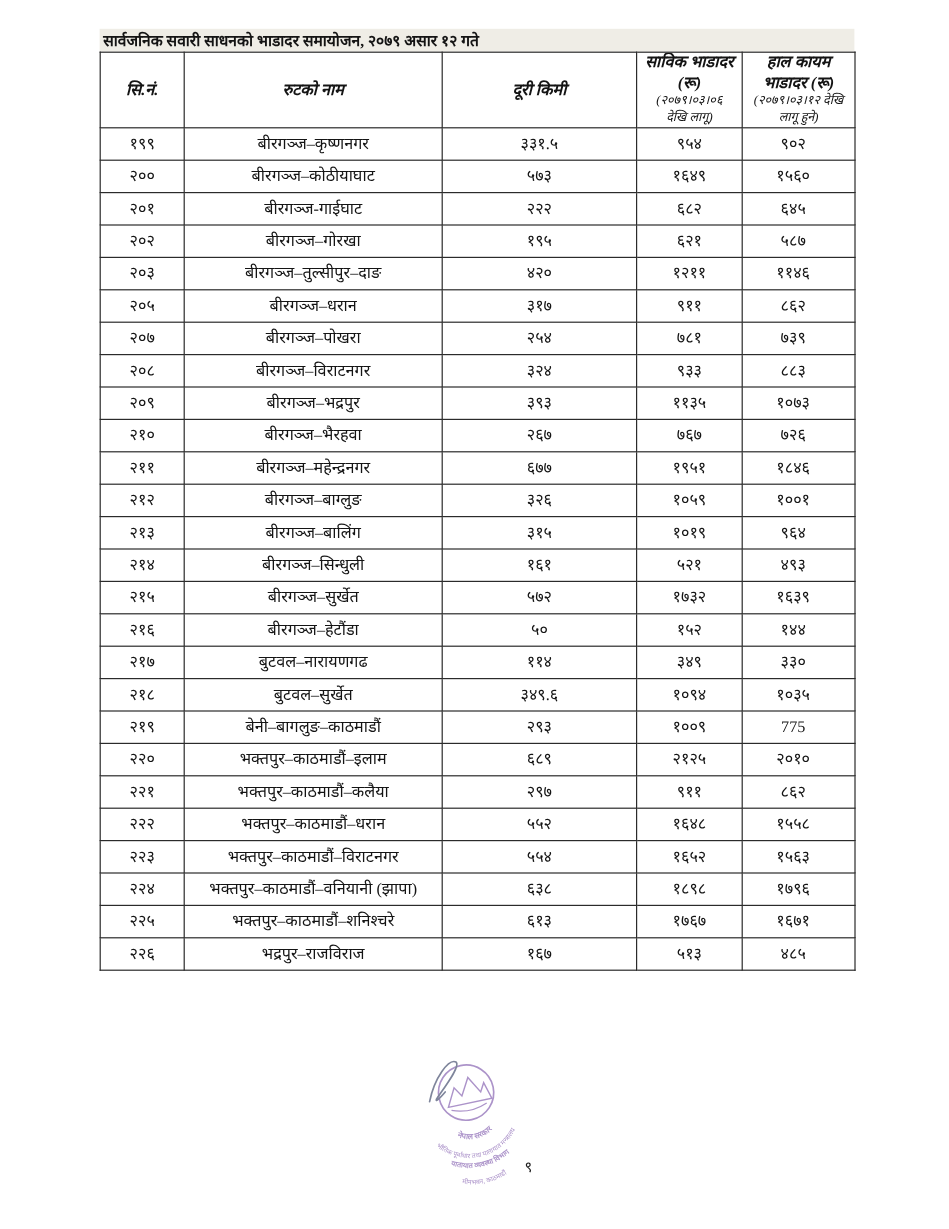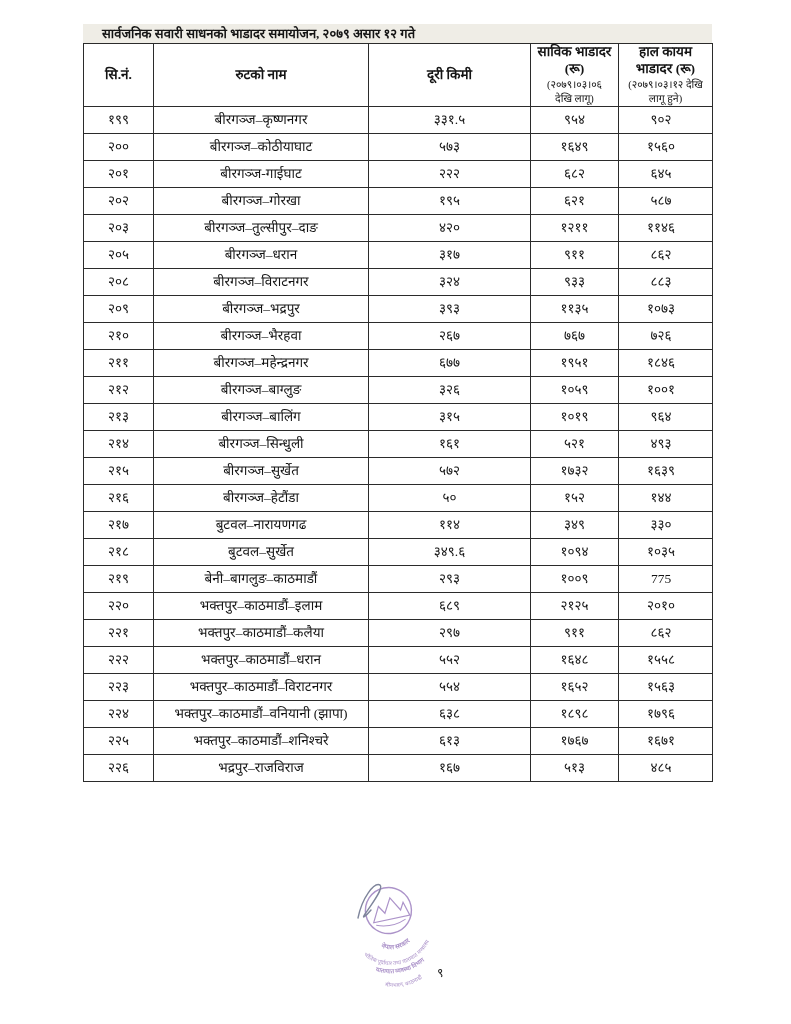--- a/index.html
+++ b/index.html
@@ -3,31 +3,31 @@
 <meta charset="utf-8">
 <style>
   html,body{margin:0;padding:0;background:#ffffff;}
   .page{
     position:relative;width:791px;height:1024px;background:#ffffff;overflow:hidden;
     font-family:"Liberation Serif","DejaVu Serif",serif;color:#141414;
   }
   .title-strip{
     position:absolute;left:83px;top:24px;width:629px;height:19px;
     background:#efede6;font-weight:bold;font-size:13px;line-height:19px;
-    white-space:nowrap;padding-left:19px;box-sizing:border-box;
+    white-space:nowrap;padding-left:3px;box-sizing:border-box;
   }
   table.fare-table{
     position:absolute;left:83px;top:43px;width:629px;
     border-collapse:collapse;table-layout:fixed;
   }
   .fare-table th,.fare-table td{
     border:1px solid #2b2b2b;padding:0;vertical-align:middle;
     overflow:hidden;white-space:nowrap;
   }
-  .fare-table thead th{height:62px;text-align:center;font-size:13.5px;font-weight:bold;line-height:1.25;}
+  .fare-table thead th{height:62px;text-align:center;font-size:13.5px;font-weight:bold;line-height:1.25;font-style:italic;}
   .h-sub{font-weight:normal;font-size:10.5px;line-height:1.3;}
   .fare-table tbody td{height:26px;font-size:13.5px;text-align:center;line-height:26px;}
   td.c-new_fare{text-align:right;padding-right:9px;}
   td.c-old_fare{text-align:center;}
   .stamp{position:absolute;left:318px;top:872px;width:160px;height:125px;opacity:0.82;}
   .page-number{position:absolute;left:437px;top:964px;font-size:12.5px;color:#1c1c1c;}
 </style>
 </head>
 <body>
 
@@ -99,20 +99,27 @@
           <td class="c-new_fare">११४६</td>
         </tr>
         <tr>
           <td class="c-sn">२०५</td>
           <td class="c-route">बीरगञ्ज–धरान</td>
           <td class="c-distance">३१७</td>
           <td class="c-old_fare">९११</td>
           <td class="c-new_fare">८६२</td>
         </tr>
         <tr>
+          <td class="c-sn">२०७</td>
+          <td class="c-route">बीरगञ्ज–पोखरा</td>
+          <td class="c-distance">२५४</td>
+          <td class="c-old_fare">७८१</td>
+          <td class="c-new_fare">७३९</td>
+        </tr>
+        <tr>
           <td class="c-sn">२०८</td>
           <td class="c-route">बीरगञ्ज–विराटनगर</td>
           <td class="c-distance">३२४</td>
           <td class="c-old_fare">९३३</td>
           <td class="c-new_fare">८८३</td>
         </tr>
         <tr>
           <td class="c-sn">२०९</td>
           <td class="c-route">बीरगञ्ज–भद्रपुर</td>
           <td class="c-distance">३९३</td>

